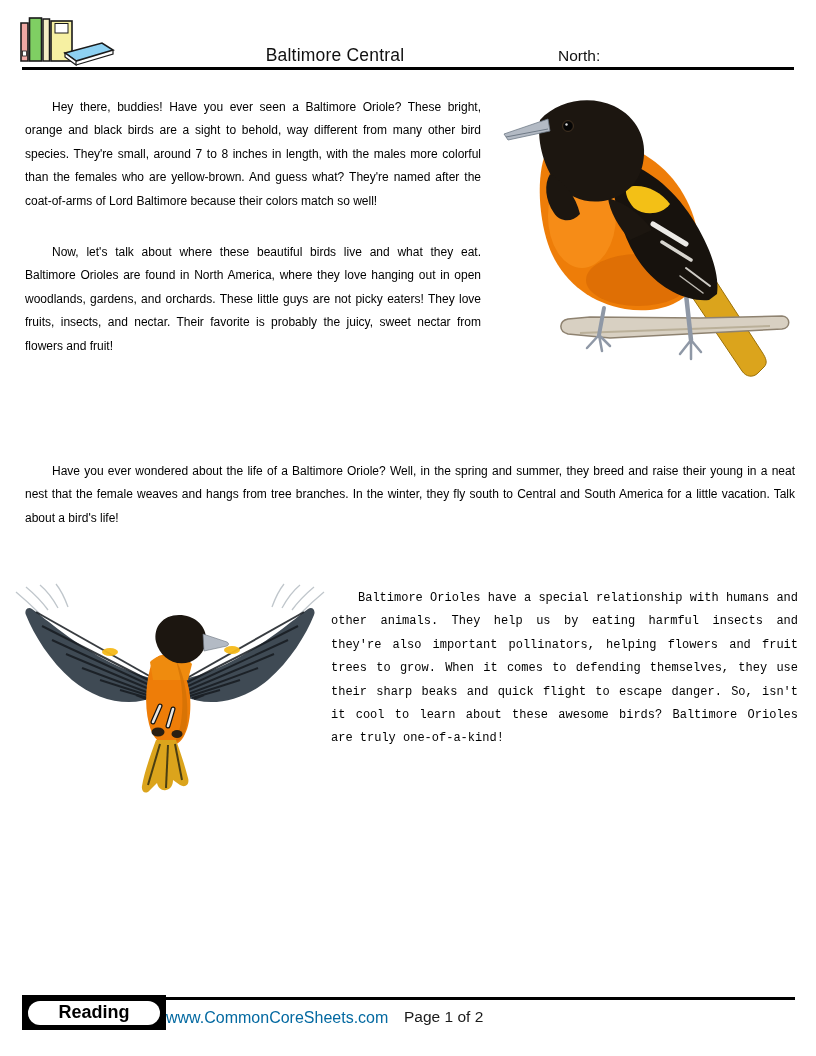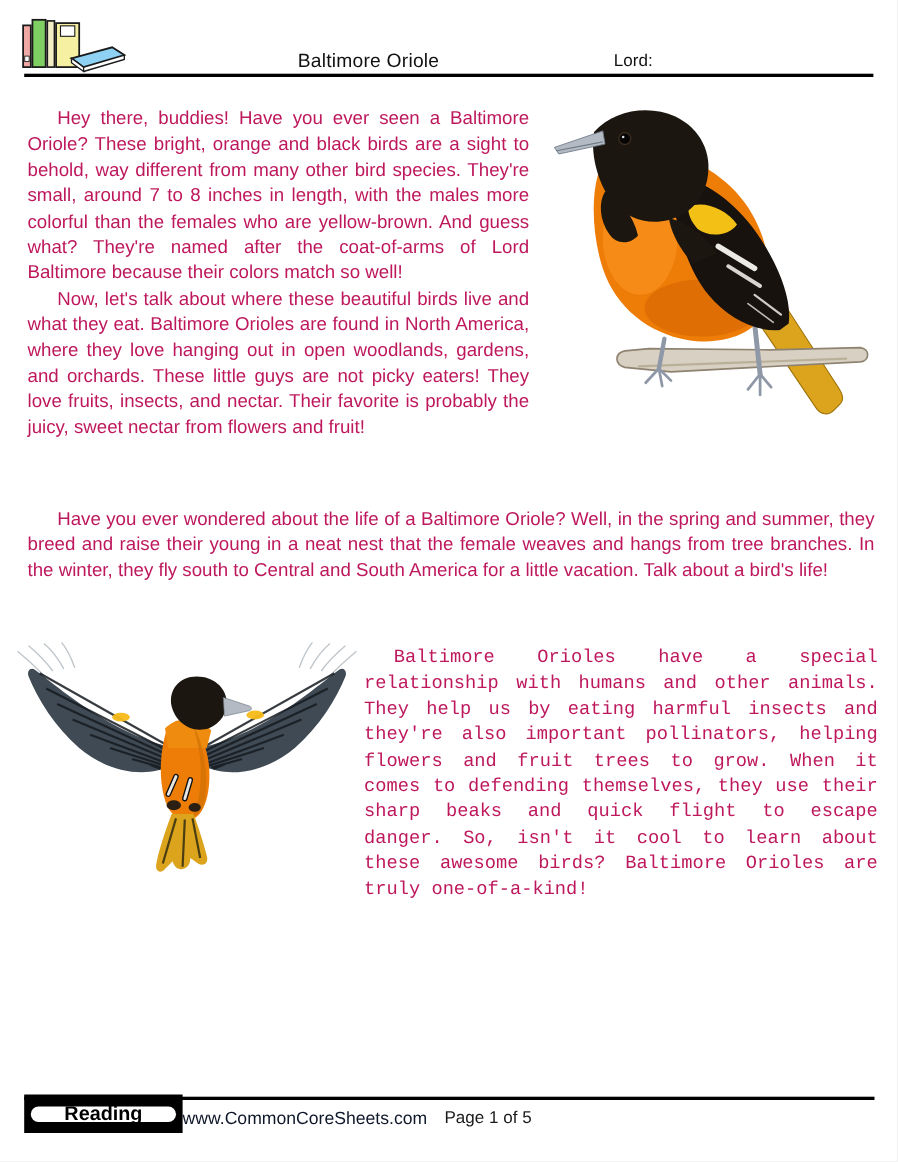--- a/index.html
+++ b/index.html
@@ -12,41 +12,41 @@
   
   .logo { position:absolute; left:16px; top:12px; }
   .page-title {
     position:absolute; left:250px; top:45px; width:170px;
     font-size:17.5px; text-align:center; color:#111; letter-spacing:0.2px;
   }
   .name-label { position:absolute; left:558px; top:47px; font-size:15.5px; color:#111; }
   .header-rule { position:absolute; left:22px; top:67px; width:772px; height:3px; background:#000; }
   
   .para {
-    font-size:17px; line-height:23.4px; text-align:justify;
-    text-indent:27px; color:#be185d;
+    font-size:12px; line-height:23.4px; text-align:justify;
+    text-indent:27px; color:#000000;
   }
   .text-col-1 { position:absolute; left:25px; top:96px; width:456px; }
-  .text-col-1 .para + .para { }
+  .text-col-1 .para + .para { margin-top:28px; }
   .para-3 { position:absolute; left:25px; top:460px; width:770px; }
   .para-4 { position:absolute; left:331px; top:587px; width:467px;font-family:Liberation Mono, monospace; }
   .img-perched { position:absolute; left:490px; top:88px; }
   .img-flying  { position:absolute; left:10px;  top:582px; }
   
   .footer-rule { position:absolute; left:22px; top:997px; width:773px; height:3px; background:#000; }
   .reading-badge {
     position:absolute; left:22px; top:995px; width:144px; height:35px;
     background:#000; display:flex; align-items:center; justify-content:center;
   }
   .reading-pill {
-    width:132px; height:14px; background:#fff; border-radius:14px;
+    width:132px; height:24px; background:#fff; border-radius:14px;
     display:flex; align-items:center; justify-content:center;
     font-size:18px; font-weight:bold; color:#000;
   }
-  .website { position:absolute; left:166px; top:1009px; font-size:16px; color:#0f172a; }
+  .website { position:absolute; left:166px; top:1009px; font-size:16px; color:#0369a1; }
   .page-indicator { position:absolute; left:404px; top:1008px; font-size:15.5px; color:#1a1a1a; }
 </style>
 </head>
 <body>
 
 <div class="page">
 
   <svg class="logo" width="104" height="58" viewBox="0 0 104 58" aria-hidden="true">
 
     <path d="M5 11 L5 49 L12 49 L12 11 Z" fill="#f0a8a4" stroke="#1a1a1a" stroke-width="1.6"></path>
@@ -57,22 +57,22 @@
     <rect x="27" y="7" width="6.5" height="42" fill="#f3edc4" stroke="#1a1a1a" stroke-width="1.5"></rect>
 
     <rect x="35" y="9" width="21" height="40" fill="#f6f0a2" stroke="#1a1a1a" stroke-width="1.6"></rect>
     <rect x="39" y="11.5" width="13" height="9.5" fill="#ffffff" stroke="#1a1a1a" stroke-width="1"></rect>
 
     <path d="M49 41 L86 31 L97 38 L60 49 Z" fill="#8ed1f2" stroke="#1a1a1a" stroke-width="1.6"></path>
     <path d="M49 41 L60 49 L60 53 L49 45 Z" fill="#ffffff" stroke="#1a1a1a" stroke-width="1.2"></path>
     <path d="M97 38 L97 42 L60 53" fill="none" stroke="#1a1a1a" stroke-width="1.2"></path>
   </svg>
 
-  <div class="page-title">Baltimore Oriole</div>
-  <div class="name-label">Lord:</div>
+  <div class="page-title">Baltimore Central</div>
+  <div class="name-label">North:</div>
   <div class="header-rule"></div>
 
   <svg class="img-perched" role="img" width="320" height="310" viewBox="0 0 320 310" aria-label="Adult male Baltimore Oriole perched on a branch">
 
     <path d="M196 200 L252 283 C256 289 263 290 268 285 L274 279 C278 275 276 270 272 264 L224 190 Z" fill="#dba41c" stroke="#9c7108" stroke-width="1"></path>
 
     <path d="M78 231 C69 233 68 243 78 246 L120 250 L292 241 C301 240 301 229 292 228 L210 230 L100 229 Z" fill="#d8d0c2" stroke="#8e8270" stroke-width="1.5"></path>
     <path d="M90 245 L280 238" fill="none" stroke="#b3a78f" stroke-width="2" opacity="0.8"></path>
 
     <g stroke="#8f98a6" fill="none" stroke-linecap="round">
@@ -182,15 +182,15 @@
 
   <p class="para para-4">Baltimore Orioles have a special relationship with humans and other animals. They help us by eating harmful insects and they're also important pollinators, helping flowers and fruit trees to grow. When it comes to defending themselves, they use their sharp beaks and quick flight to escape danger. So, isn't it cool to learn about these awesome birds? Baltimore Orioles are truly one-of-a-kind!</p>
 
   <div class="footer-rule"></div>
   <div class="reading-badge">
     <div class="reading-pill">
       <span>Reading</span>
     </div>
   </div>
   <div class="website">www.CommonCoreSheets.com</div>
-  <div class="page-indicator">Page 1 of 5</div>
+  <div class="page-indicator">Page 1 of 2</div>
 
 </div>
 
 </body></html>

